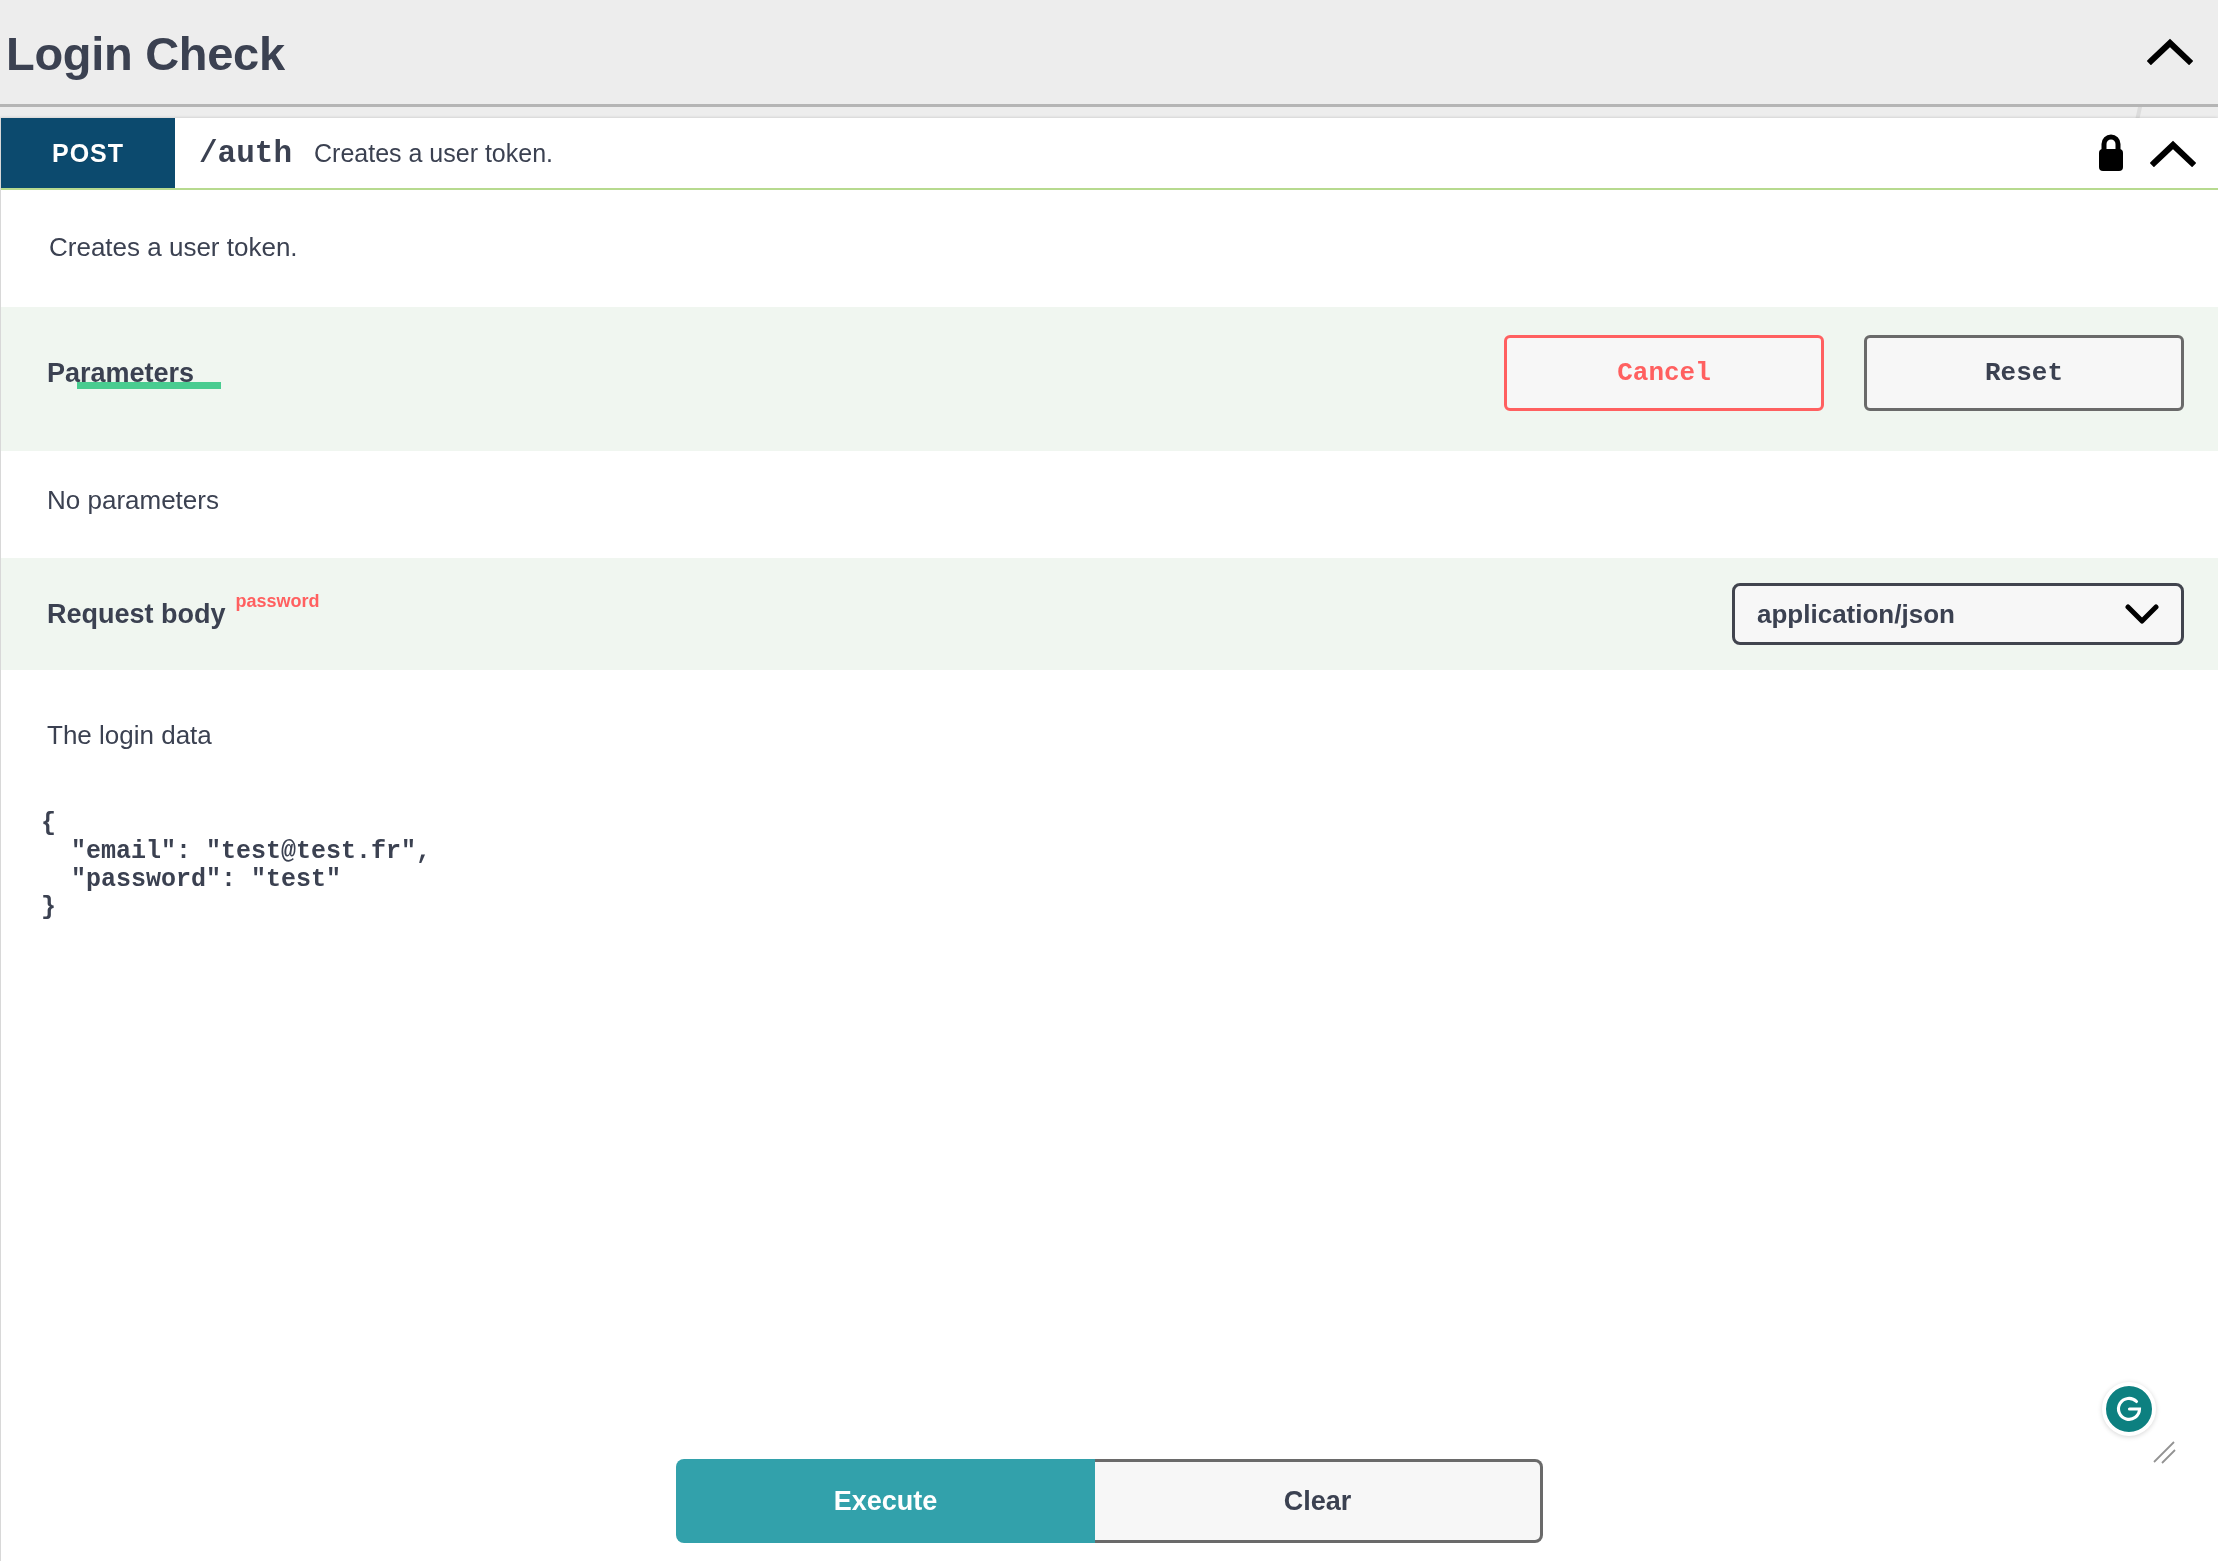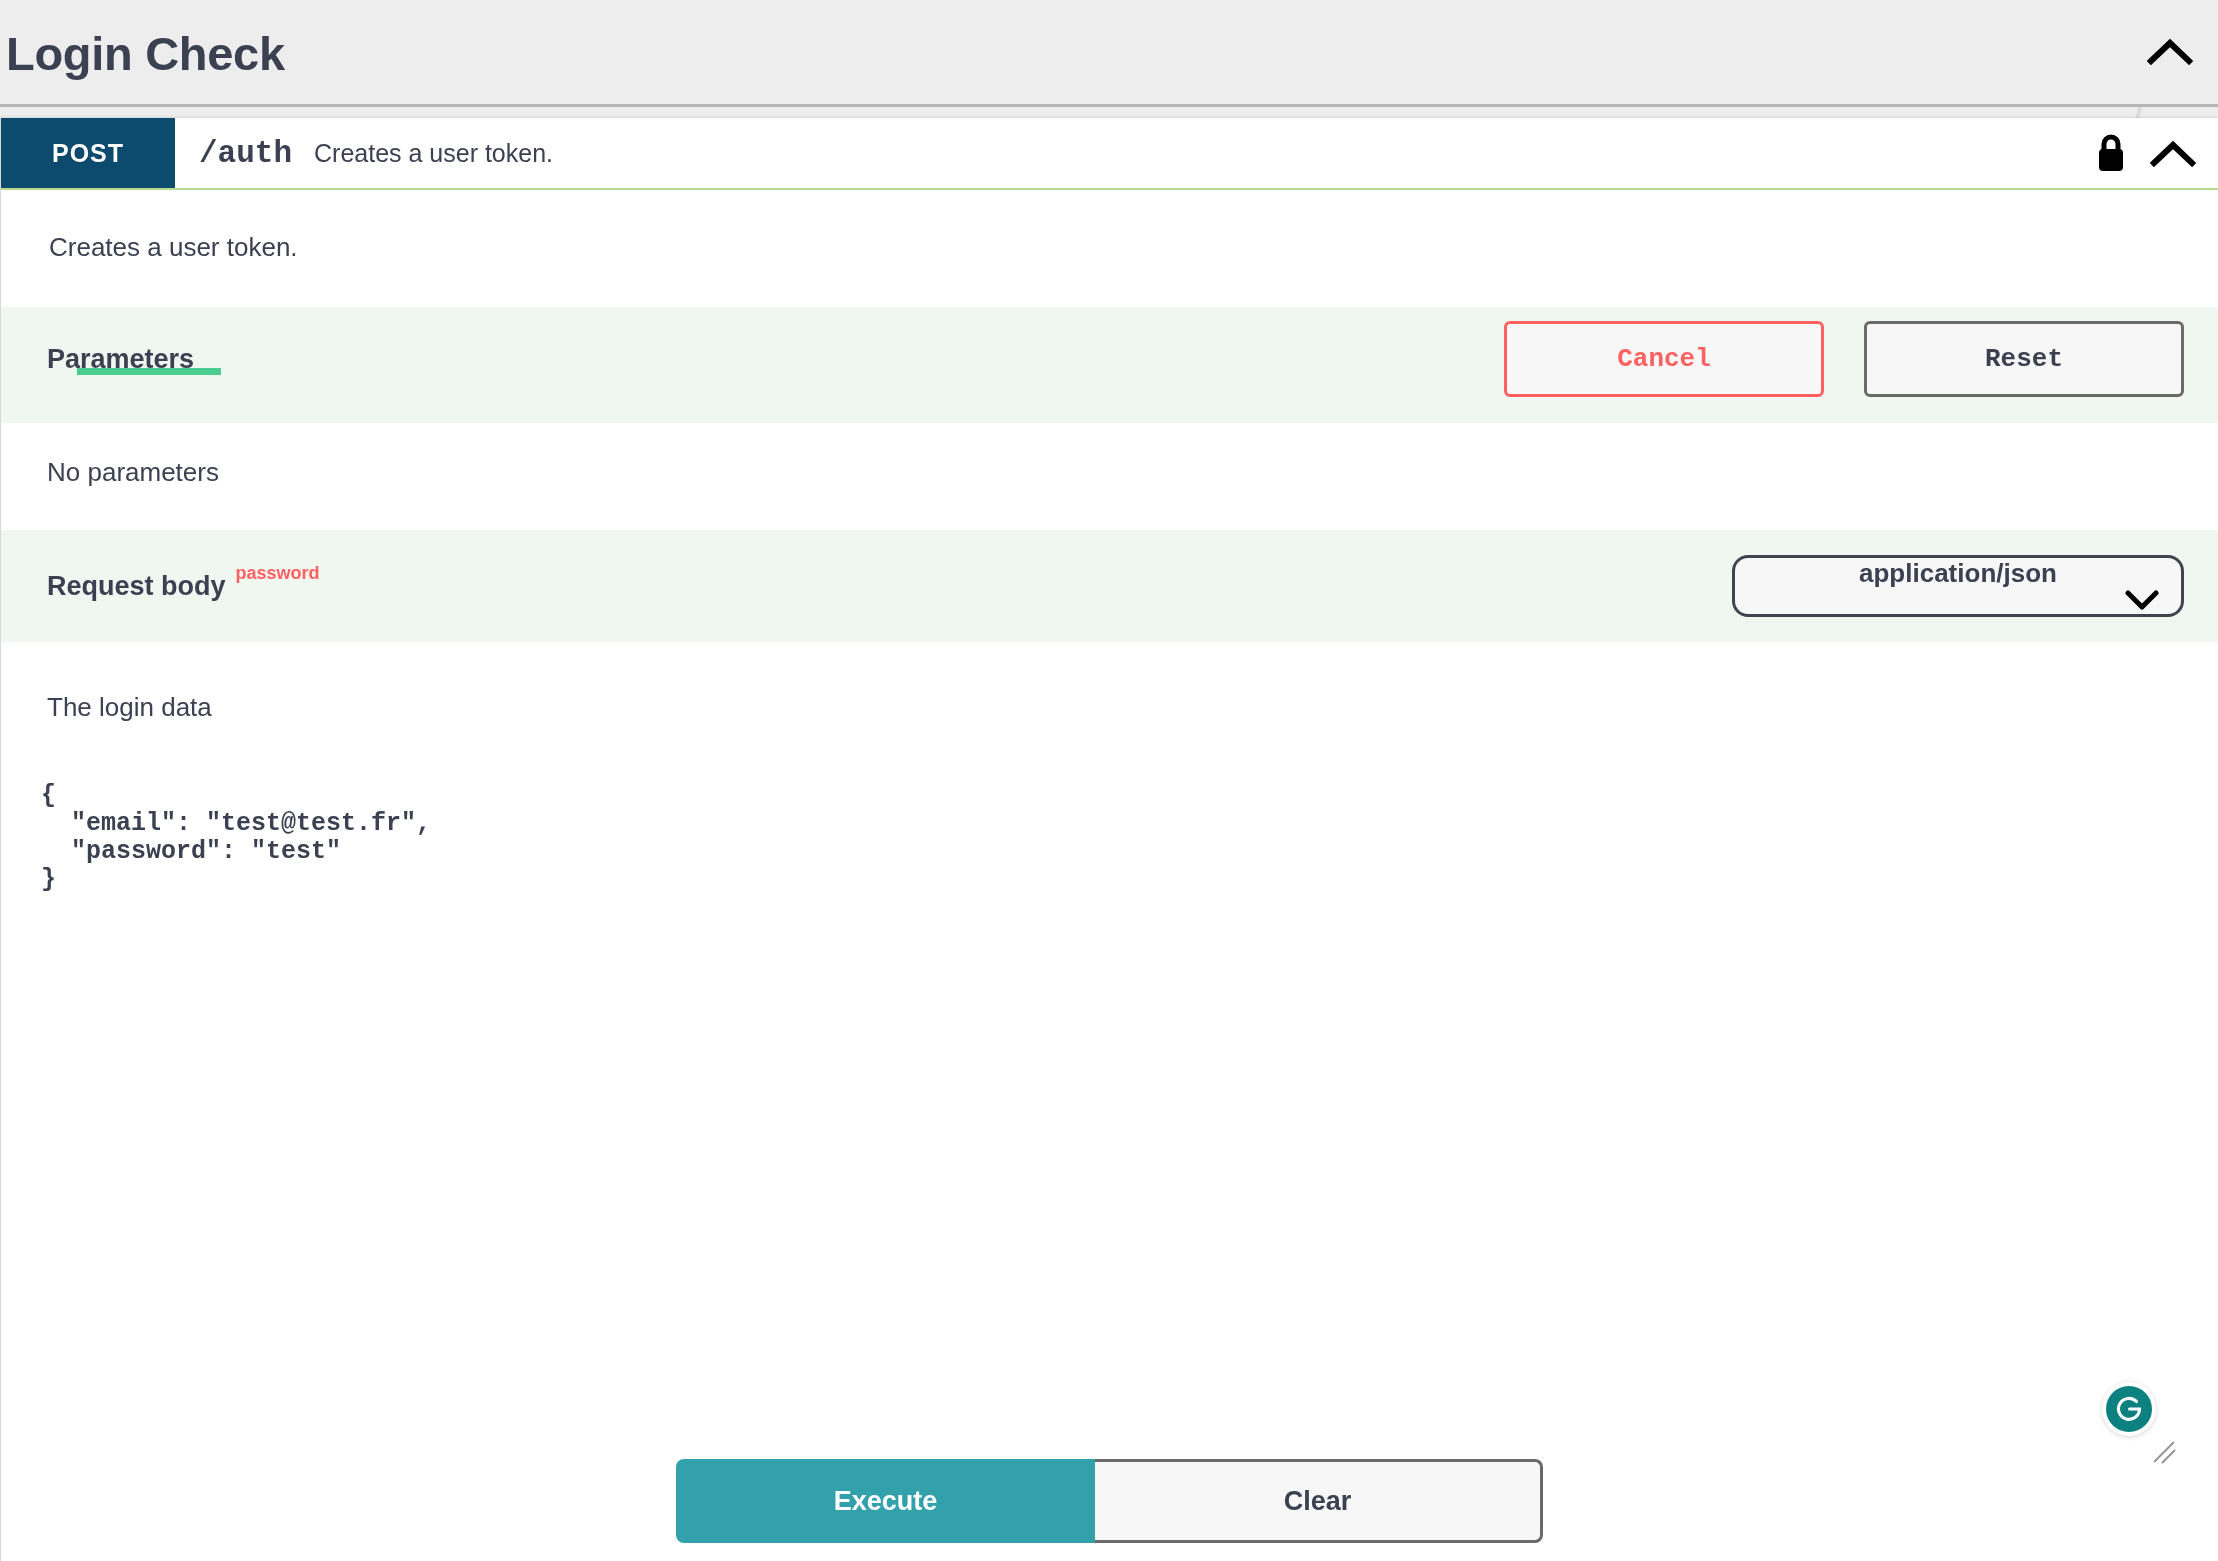--- a/index.html
+++ b/index.html
@@ -134,21 +134,21 @@
   #op-description-text {
     font-size: 26px;
     color: #3b4151;
     line-height: 1.2;
   }
 
   
   #parameters-head {
     position: relative;
     background: #f0f6f0;
-    height: 116px;
+    height: 144px;
     padding: 0 0 12px 46px;
     display: flex;
     align-items: center;
     justify-content: flex-end;
   }
   #parameters-title {
     font-size: 27px;
     font-weight: bold;
     color: #3b4151;
     position: relative;
@@ -226,27 +226,26 @@
     top: -8px;
   }
   #content-type-wrap {
     margin-left: auto;
     padding-right: 34px;
   }
   #content-type-select {
     width: 452px;
     height: 62px;
     border: 3px solid #41444e;
-    border-radius: 16px;
+    border-radius: 8px;
     background: #f7f7f7;
     display: flex;
     align-items: center;
     padding: 0 22px;
     cursor: pointer;
-    flex-direction: column;
   }
   #content-type-value {
     font-size: 26px;
     font-weight: bold;
     color: #3b4151;
   }
   #content-type-caret {
     margin-left: auto;
     display: flex;
     align-items: center;

